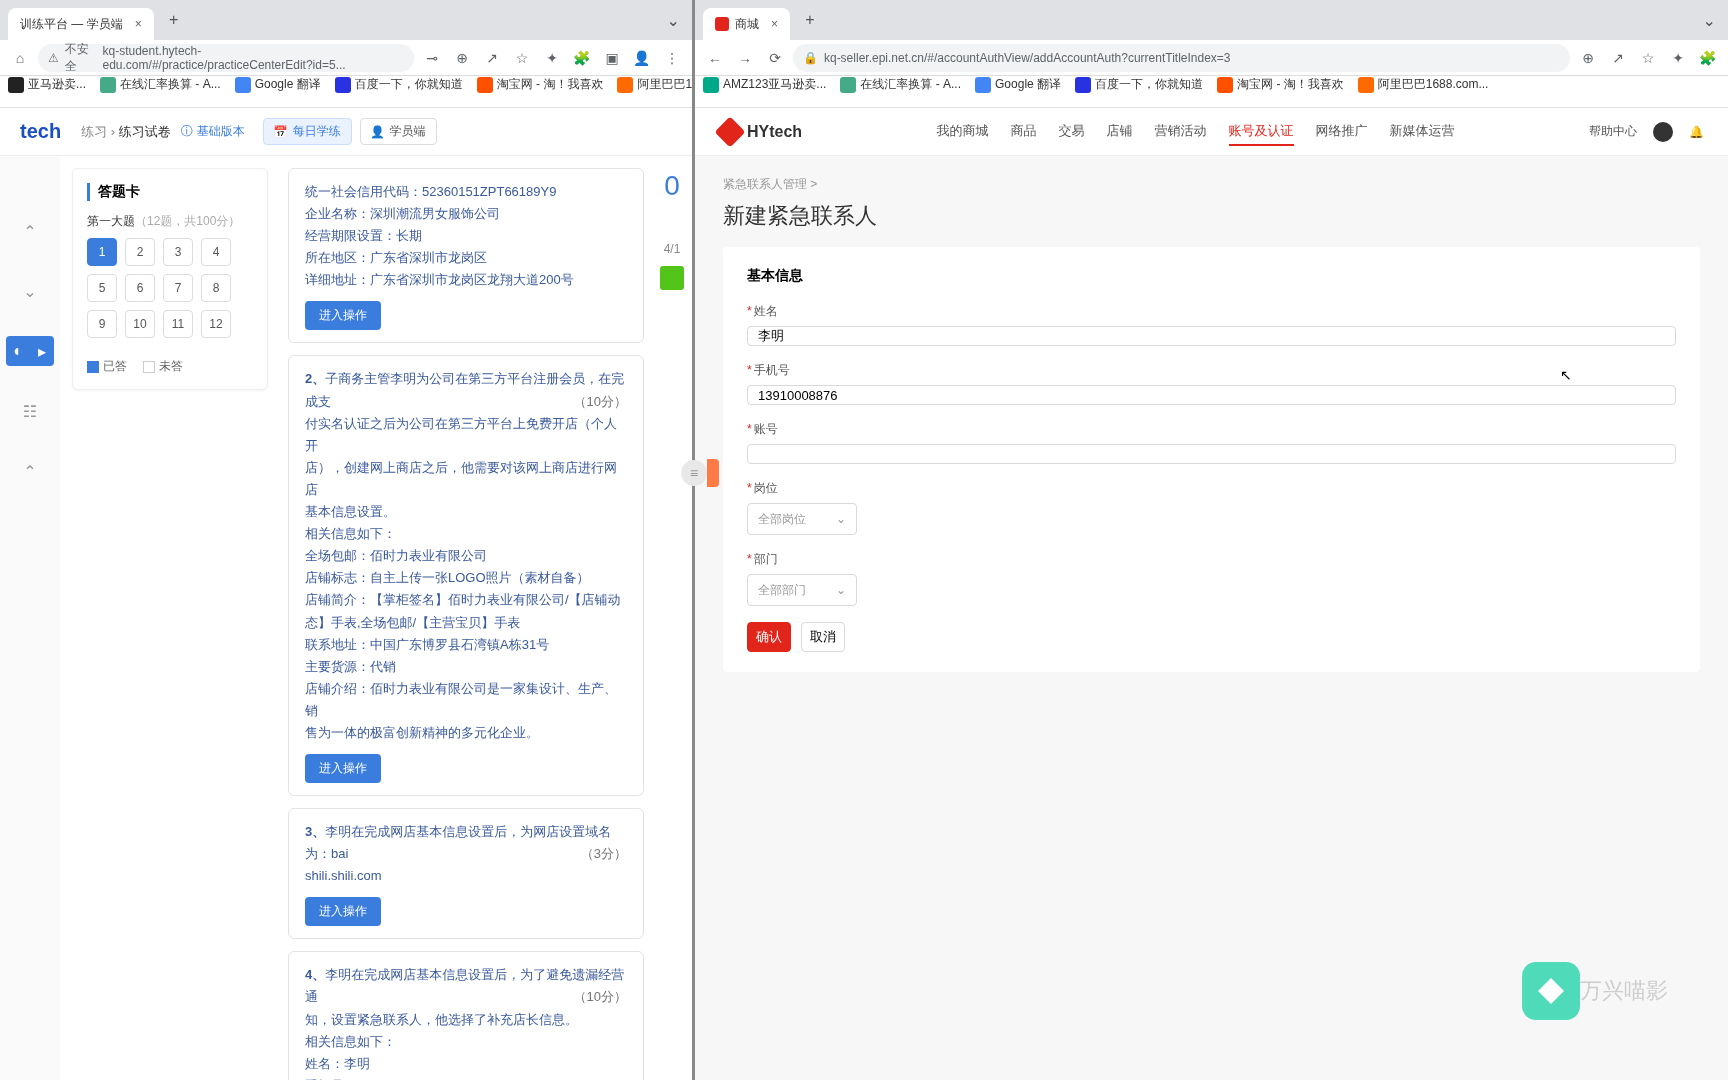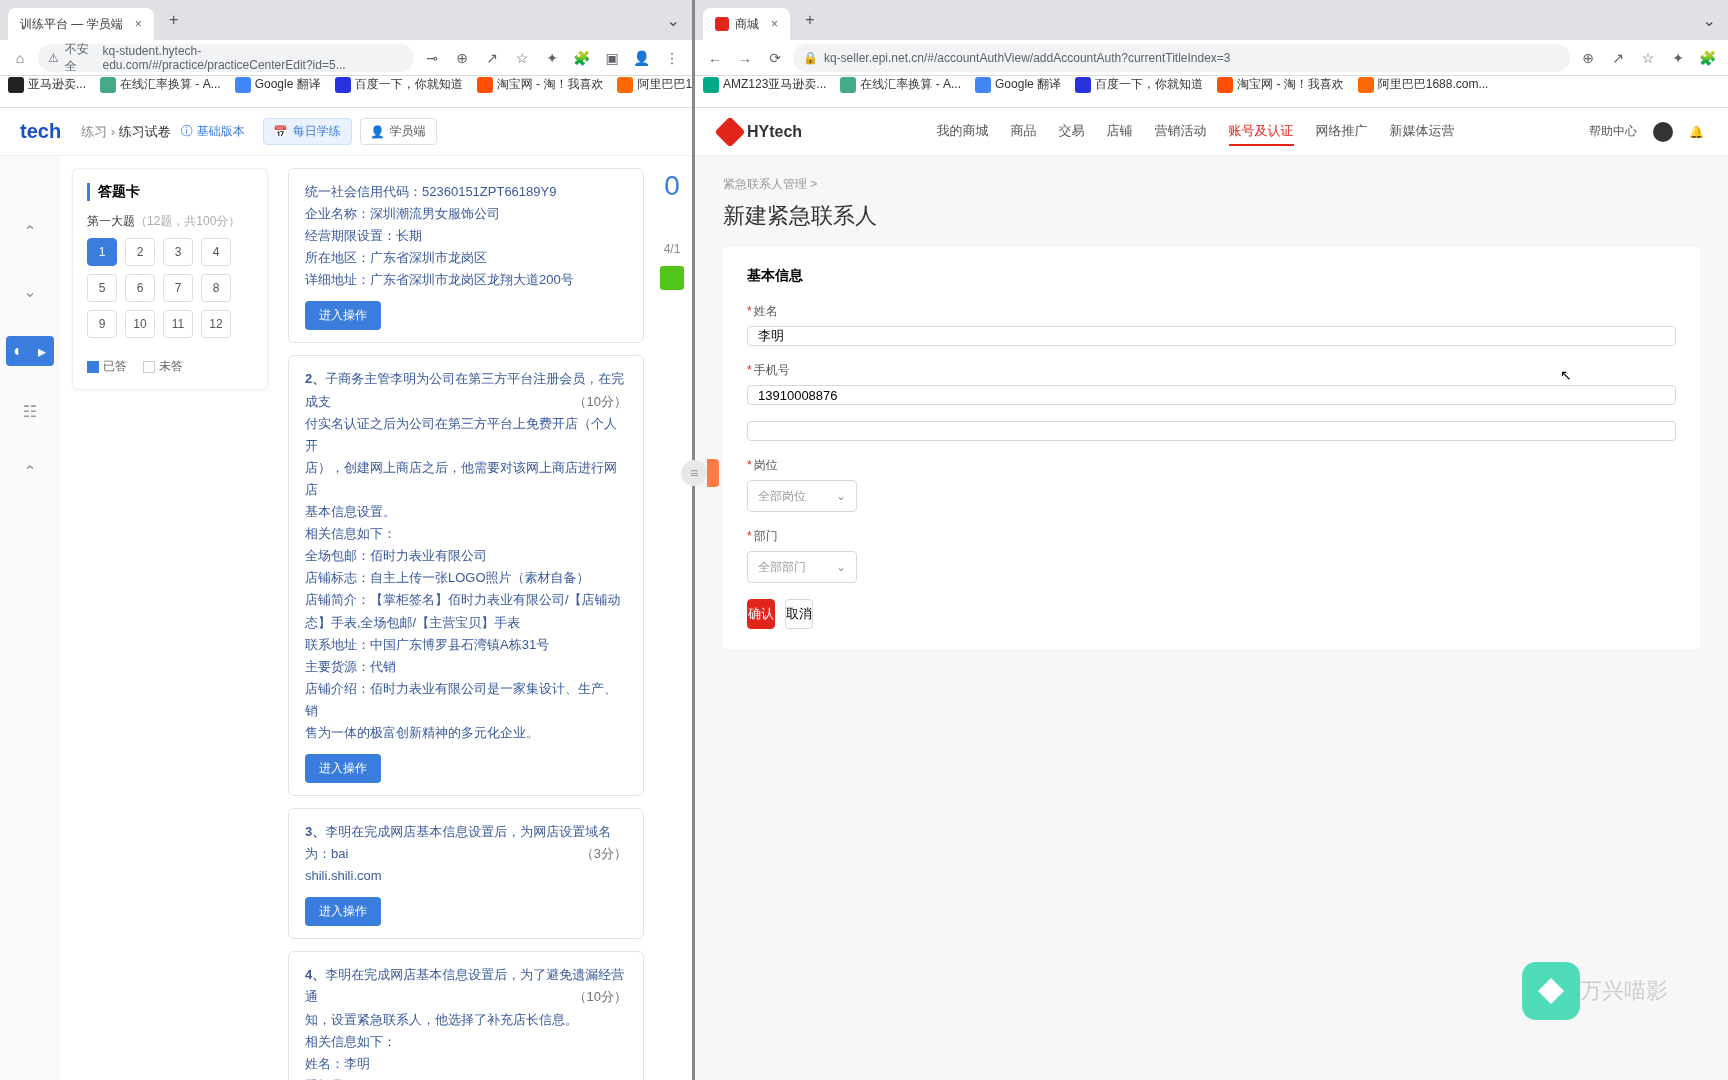--- a/index.html
+++ b/index.html
@@ -77,21 +77,21 @@
 .bcrumb{font-size:12px;color:#999;margin-bottom:8px}
 .ptitle{font-size:22px;color:#333;margin-bottom:16px}
 .panel{background:#fff;padding:20px 24px;border-radius:4px}
 .panel h4{font-size:14px;margin-bottom:18px}
 .fld{margin-bottom:16px}
 .fld label{font-size:12px;color:#555;display:block;margin-bottom:6px}
 .fld label .req{color:#e1251b;margin-right:2px}
 .fld input{width:100%;height:20px;border:1px solid #d9d9d9;border-radius:4px;padding:0 10px;font-size:13px}
 .fld .sel{width:110px;height:32px;border:1px solid #d9d9d9;border-radius:4px;padding:0 10px;font-size:12px;color:#999;display:flex;align-items:center;justify-content:space-between;cursor:pointer}
 .btns{display:flex;gap:10px;margin-top:8px}
-.btn{padding:5px 0;font-size:13px;border-radius:4px;cursor:pointer;border:1px solid #d9d9d9;background:#fff}
+.btn{padding:5px 8px;font-size:13px;border-radius:4px;cursor:pointer;border:1px solid #d9d9d9;background:#fff}
 .btn.pri{background:#e1251b;color:#fff;border-color:#e1251b}
 .watermark{position:absolute;right:60px;bottom:60px;display:flex;align-items:center;gap:0;opacity:.9}
 .wm-ic{width:58px;height:58px;background:#3dd9b3;border-radius:14px;position:relative}
 .wm-ic:after{content:"";position:absolute;width:26px;height:26px;background:#fff;left:16px;top:16px;clip-path:polygon(50% 0,100% 50%,50% 100%,0 50%)}
 .wm-tx{font-size:22px;color:#c9c9c9;font-weight:500}
 .cursor{position:absolute;left:865px;top:367px;font-size:14px;pointer-events:none}
 </style>
 </head>
 <body>
 
@@ -348,20 +348,21 @@
         <h4>基本信息</h4>
         <div class="fld">
           <label><span class="req">*</span><span>姓名</span></label>
           <input value="李明" style="">
         </div>
         <div class="fld">
           <label><span class="req">*</span><span>手机号</span></label>
           <input value="13910008876" style="">
         </div>
         <div class="fld">
+          <label><span class="req">*</span><span>账号</span></label>
           <input value="" style="">
         </div>
         <div class="fld">
           <label><span class="req">*</span><span>岗位</span></label>
           <div class="sel">
                 <span>全部岗位</span>
                 <span>⌄</span>
               </div>
         </div>
         <div class="fld">

